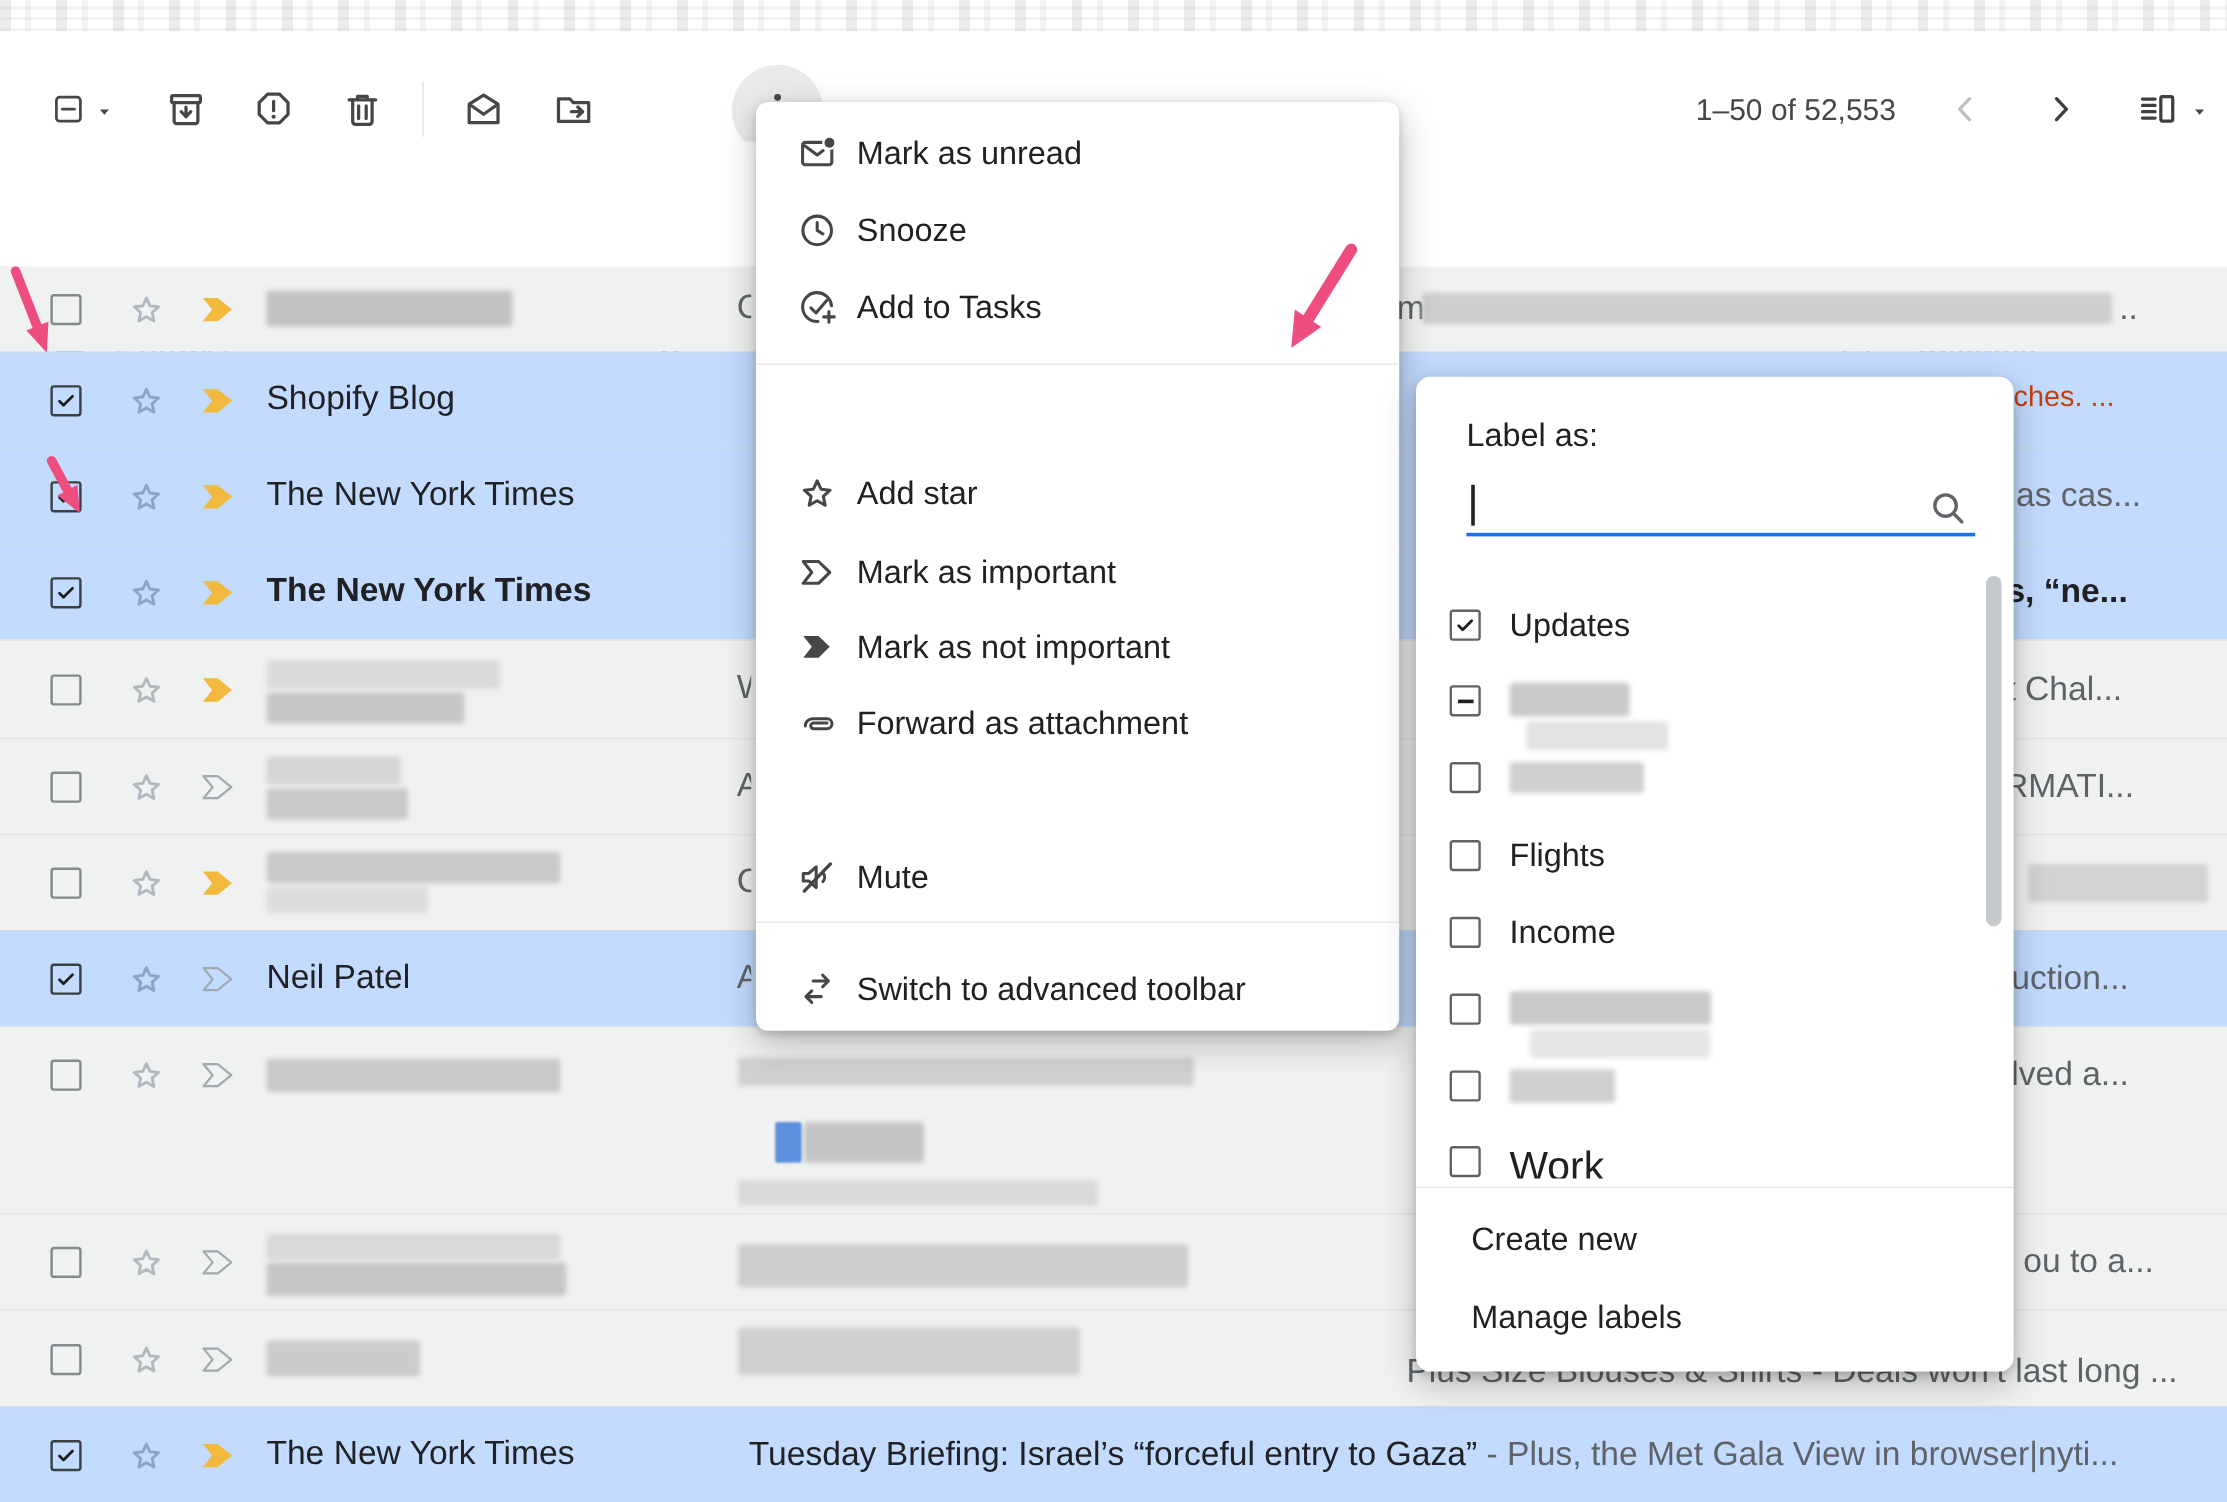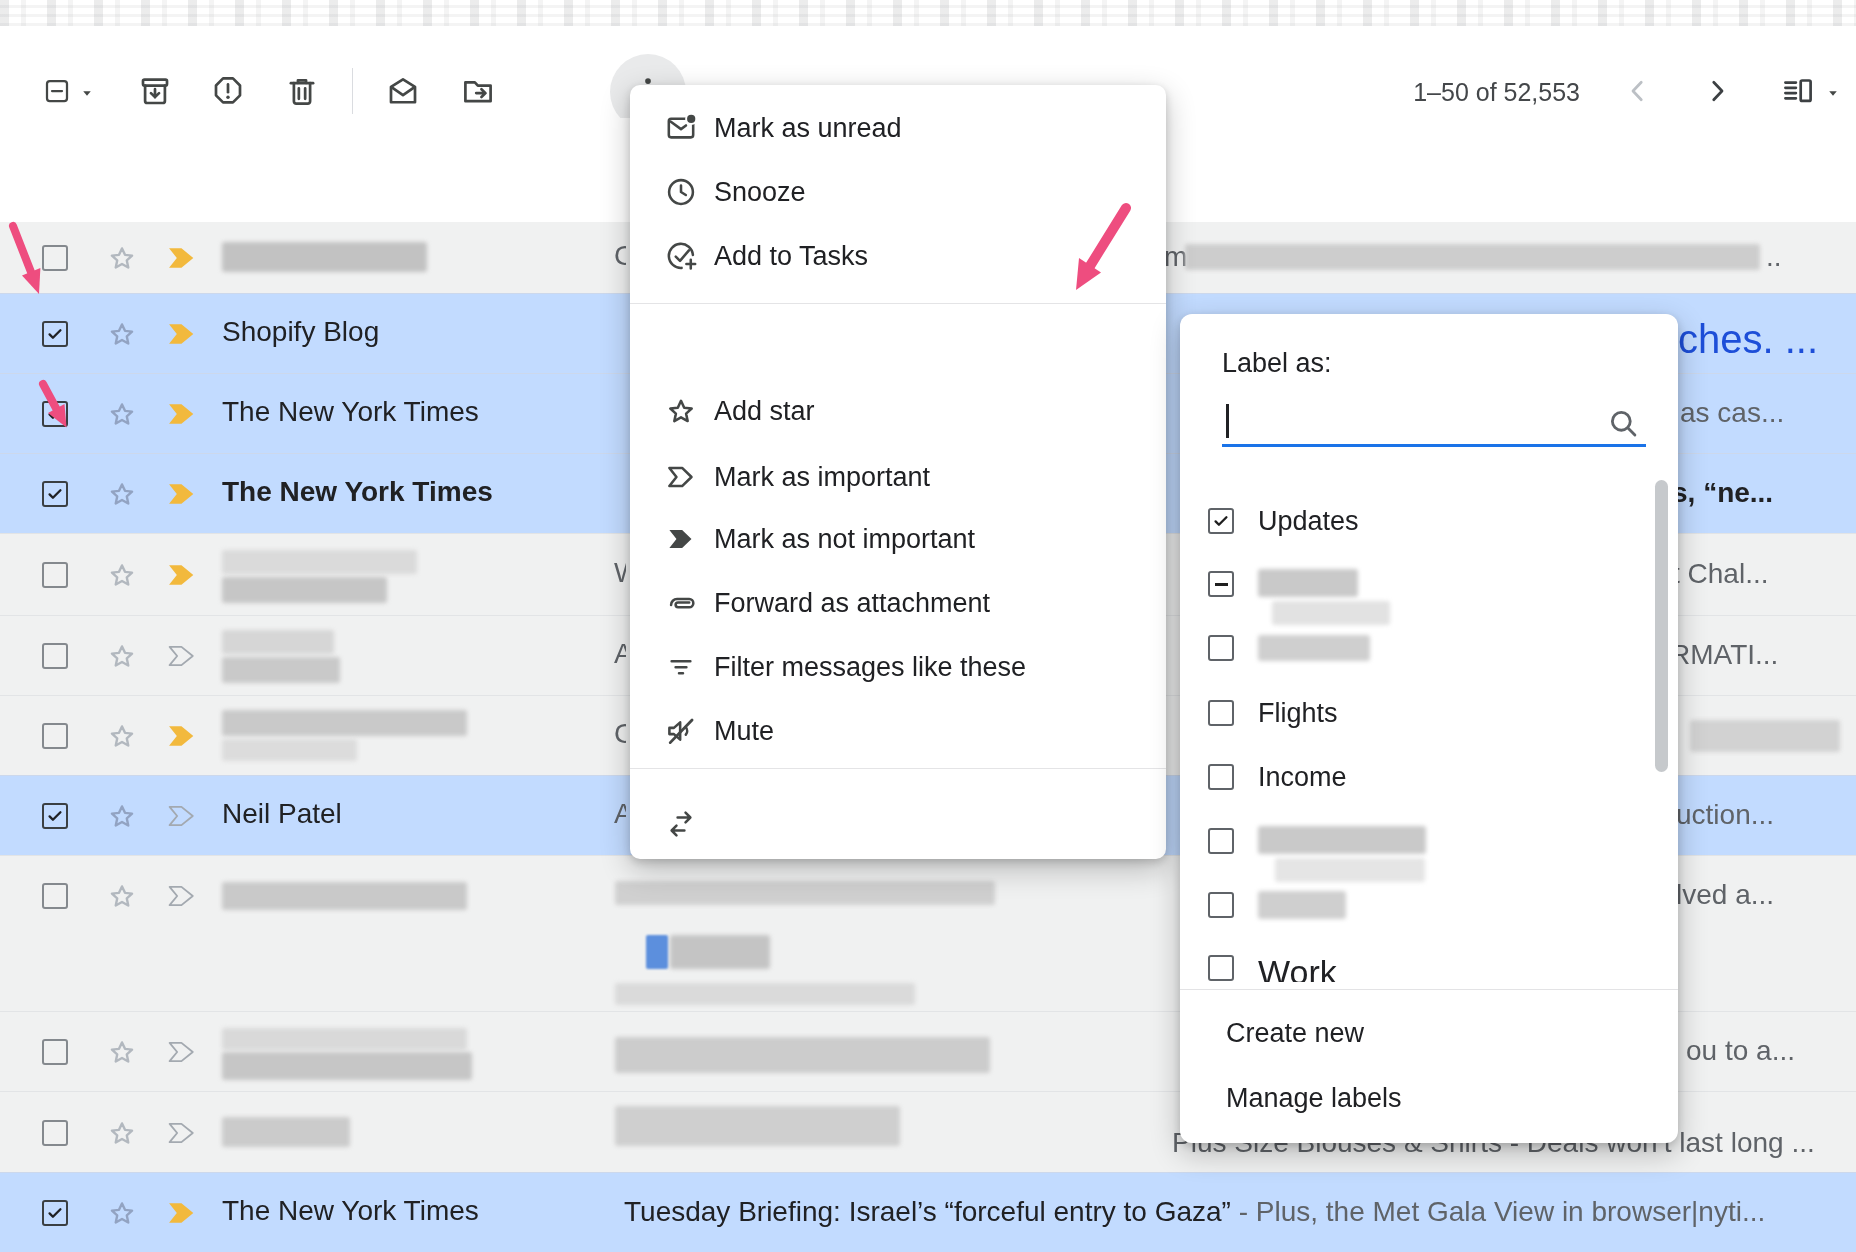--- a/index.html
+++ b/index.html
@@ -175,21 +175,21 @@
         </div>
         <div style="position: absolute; left: 106px; top: 24px; width: 32px; height: 32px; color: rgb(146, 163, 194);">
           <svg viewBox="0 0 24 24" width="32" height="32" fill="none" stroke="currentColor" stroke-width="1.8" stroke-linecap="round" stroke-linejoin="round" style="display:block">
             <path d="M12,4.8l2.25,4.85 5.3,.6-3.95,3.6 1.1,5.25L12,16.45 7.3,19.1l1.1-5.25L4.45,10.25l5.3-.6Z"></path>
           </svg>
         </div>
         <div style="position: absolute; left: 168px; top: 29px; width: 28px; height: 22px;"><svg viewBox="0 0 26 20" width="28" height="22">
             <path d="M1,1h11.5L23.5,10 12.5,19H1L8.2,10Z" fill="var(--importance)"></path>
           </svg></div>
         <div style="position: absolute; left: 222px; top: 22px; font-size: 28px; white-space: nowrap; color: var(--text); font-weight: 400;">Shopify Blog</div>
-        <div style="position: absolute; left: 1678px; top: 23px; font-size: 40px; white-space: nowrap; color: #1d4ed8; text-align: center;">ches. ...</div>
+        <div style="position: absolute; left: 1678px; top: 23px; font-size: 24px; white-space: nowrap; color: #c2410c; text-align: center;">ches. ...</div>
       </div>
       <div style="position: absolute; left: 0px; top: 373px; width: 1856px; height: 80px; box-sizing: border-box; background: var(--selected_row); border-top: 1px solid rgb(204, 216, 236);">
         <div style="position: absolute; left: 42px; top: 27px; width: 26px; height: 26px; border: 2.6px solid rgb(58, 63, 66); border-radius: 3px; box-sizing: border-box; display: flex; align-items: center; justify-content: center;">
           <svg viewBox="0 0 24 24" width="20" height="20" fill="none" stroke="#202124" stroke-width="2.8" stroke-linecap="round" stroke-linejoin="round">
             <path d="M5.5,12.5l4,4L18.5,7.5"></path>
           </svg>
         </div>
         <div style="position: absolute; left: 106px; top: 24px; width: 32px; height: 32px; color: rgb(146, 163, 194);">
           <svg viewBox="0 0 24 24" width="32" height="32" fill="none" stroke="currentColor" stroke-width="1.8" stroke-linecap="round" stroke-linejoin="round" style="display:block">
             <path d="M12,4.8l2.25,4.85 5.3,.6-3.95,3.6 1.1,5.25L12,16.45 7.3,19.1l1.1-5.25L4.45,10.25l5.3-.6Z"></path>
@@ -404,45 +404,38 @@
         <span class="mi-label">Mark as not important</span>
       </div>
       <div class="menu-item" style="top: 486px;">
         <span class="mi-icon">
           <svg viewBox="0 0 24 24" width="34" height="34" fill="none" stroke="currentColor" stroke-width="1.8" stroke-linecap="round" stroke-linejoin="round" style="display:block">
             <path d="M5,13.4a4.2,4.2 0 0 1 4.2-4.2h8.6a2.9,2.9 0 0 1 0,5.8H9.9a1.7,1.7 0 0 1 0-3.4h7.9"></path>
           </svg>
         </span>
         <span class="mi-label">Forward as attachment</span>
       </div>
-      <div class="menu-item" style="top: 550px;">
-        <span class="mi-icon">
-          <svg viewBox="0 0 24 24" width="34" height="34" fill="none" stroke="currentColor" stroke-width="1.8" stroke-linecap="round" stroke-linejoin="round" style="display:block">
-            <path d="M5.4,8h13.2M8.2,12.2h7.6M10.6,16.4h2.8"></path>
-          </svg>
-        </span>
-        <span class="mi-label">Filter messages like these</span>
-      </div>
       <div class="menu-item" style="top: 614px;">
         <span class="mi-icon">
           <svg viewBox="0 0 24 24" width="34" height="34" fill="none" stroke="currentColor" stroke-width="1.8" stroke-linecap="round" stroke-linejoin="round" style="display:block">
             <path d="M3.8,9.8v4.4h3.2l4.4,3.9V5.9L7,9.8Z"></path>
             <path d="M15.3,9.3a4,4 0 0 1 .1,5.3"></path>
             <path d="M4.4,20.2 19.8,4.2" stroke-width="2"></path>
           </svg>
         </span>
         <span class="mi-label">Mute</span>
       </div>
       <div class="menu-item" style="top: 707px;">
         <span class="mi-icon">
           <svg viewBox="0 0 24 24" width="34" height="34" fill="none" stroke="currentColor" stroke-width="1.8" stroke-linecap="round" stroke-linejoin="round" style="display:block">
             <path d="M9.6,7.4h8.8m-3.2-3.4 3.4,3.4-3.4,3.4"></path>
             <path d="M14.4,16.6H5.6m3.2-3.4L5.4,16.6l3.4,3.4"></path>
           </svg>
         </span>
+        <span class="mi-label">Switch to advanced toolbar</span>
       </div>
     </div>
 
   <div class="popup">
     <div class="popup-title">Label as:</div>
     <div class="cursor-bar"></div>
     <input class="label-search" value="" style="">
     <div class="abs" style="left:426px;top:92px;width:34px;height:34px;color:#5f6368;">
         <svg viewBox="0 0 24 24" width="34" height="34" fill="none" stroke="currentColor" stroke-width="1.8" stroke-linecap="round" stroke-linejoin="round" style="display:block">
           <circle cx="10.8" cy="10.8" r="6.3" stroke-width="2"></circle>

